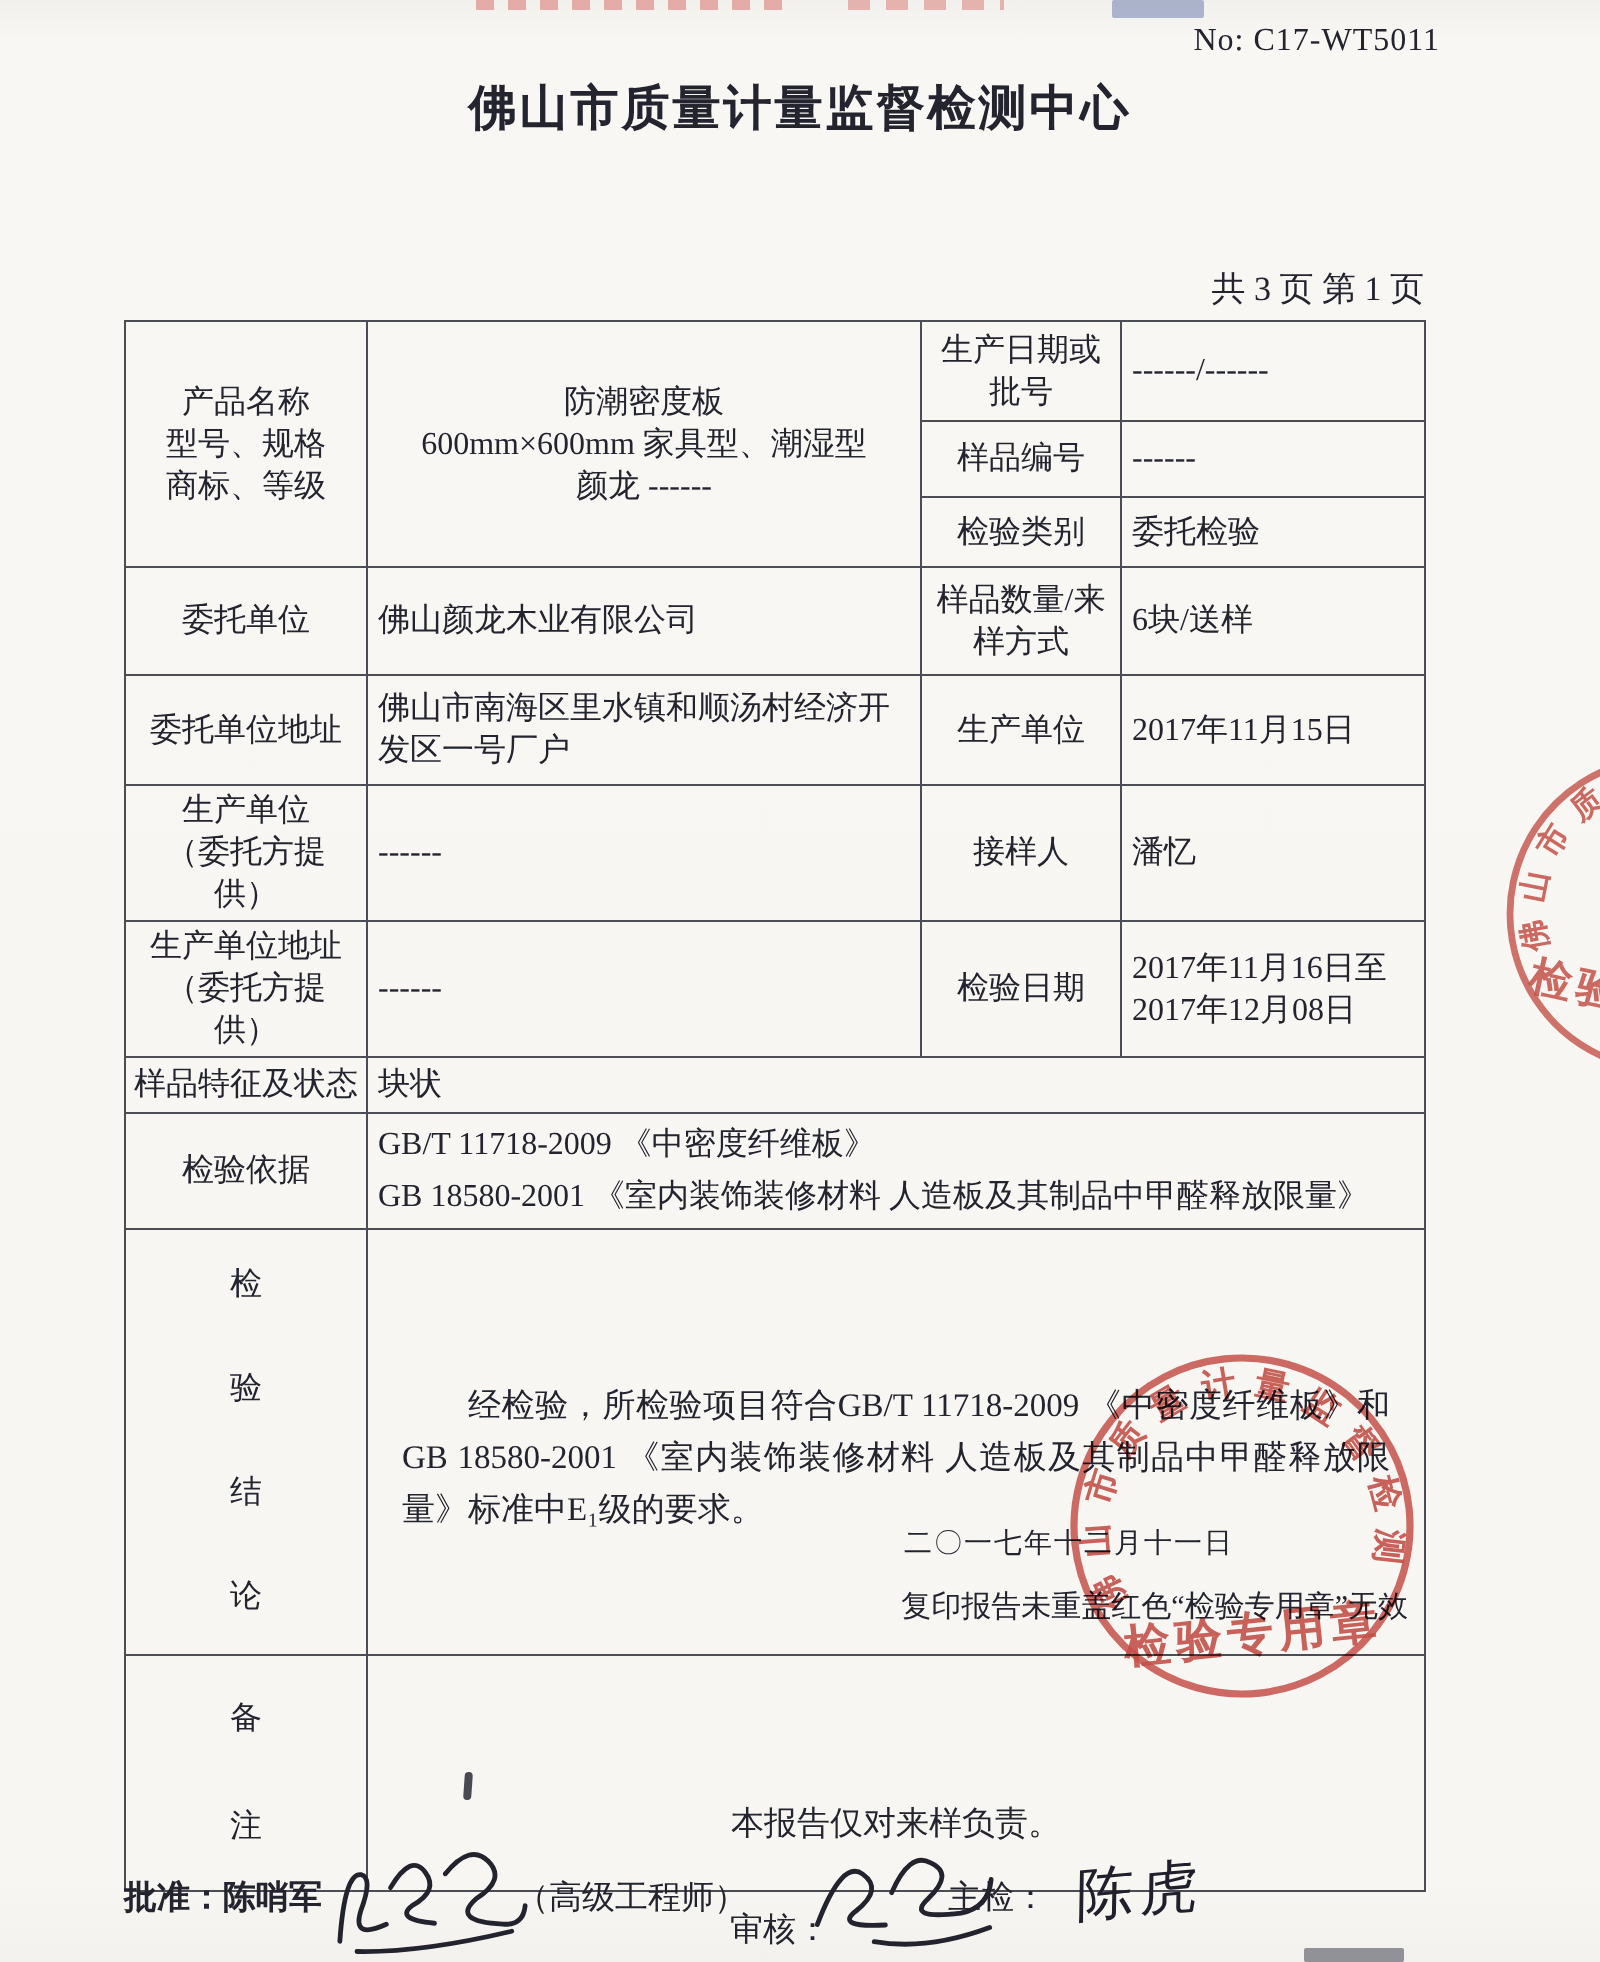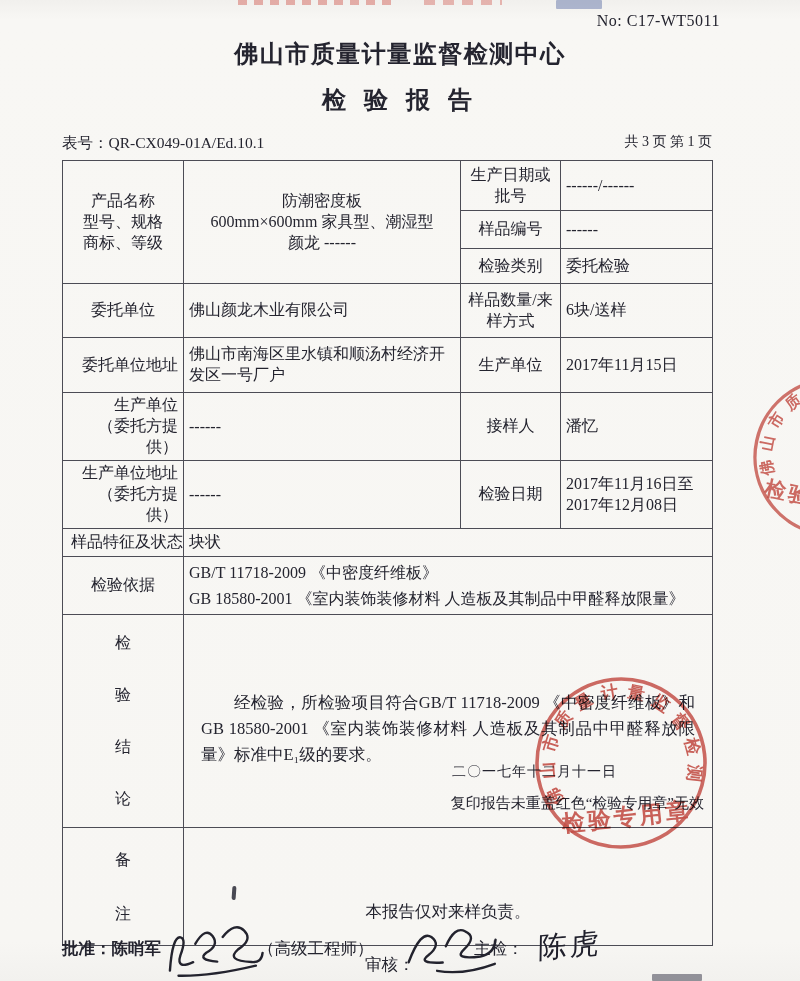--- a/index.html
+++ b/index.html
@@ -18,30 +18,30 @@
     background:rgba(58,80,148,.85);border-radius:1px;}
   .bottom-mark{position:absolute;left:652px;top:974px;width:50px;height:7px;opacity:.6;
     background:rgba(40,40,58,.8);border-radius:1px;}
 
   .report-no{position:absolute;top:12px;right:80px;font-size:16px;letter-spacing:.5px;}
   .org-title{position:absolute;top:38px;left:0;width:100%;text-align:center;
     font-size:24px;font-weight:bold;letter-spacing:1.5px;}
   .report-title{position:absolute;top:84px;left:0;width:100%;text-align:center;
     font-size:24px;font-weight:bold;letter-spacing:6px;}
   .form-no{position:absolute;top:133px;left:62px;font-size:15.5px;}
-  .pagination{position:absolute;top:133px;right:88px;font-size:14px;}
+  .pagination{position:absolute;top:133px;right:88px;font-size:17px;}
 
   table.doc{position:absolute;left:62px;top:160px;width:650px;border-collapse:collapse;
     table-layout:fixed;}
   table.doc td{border:1px solid #4c4c55;font-size:16px;padding:2px 5px;
     vertical-align:middle;overflow:visible;}
   .pre{white-space:pre-line;}
   .lbl{text-align:center;}
   .val{text-align:left;padding-left:10px;}
-  .small{font-size:15px;text-align:right;}
+  .small{font-size:15px;}
   td.vhead{text-align:center;font-size:17px;vertical-align:top;}
   .vline{white-space:pre-line;line-height:52px;padding-top:2px;}
   .vline2{white-space:pre-line;line-height:54px;padding-top:10px;}
   td.relcell{position:relative;padding:0;vertical-align:top;}
 
   .conclusion-text{margin:16px 12px 0 12px;text-indent:2em;font-size:16.5px;
     line-height:26px;text-align:justify;}
   .conclusion-date{position:absolute;top:148px;left:268px;font-size:14px;letter-spacing:1px;}
   .conclusion-note{position:absolute;top:179px;right:8px;font-size:15px;}
   .remark-text{margin-top:50px;text-align:center;font-size:16.5px;}
@@ -69,22 +69,20 @@
 
 <div id="page">
 
   <div class="top-mark-red1"></div>
   <div class="top-mark-red2"></div>
   <div class="top-mark-blue"></div>
   <div class="bottom-mark"></div>
 
   <div class="report-no">No:  C17-WT5011</div>
   <div class="org-title">佛山市质量计量监督检测中心</div>
-  <div class="report-title">检  验  报  告</div>
-  <div class="form-no">表号：QR-CX049-01A/Ed.10.1</div>
   <div class="pagination">共 3 页   第 1 页</div>
 
   <table class="doc">
     <colgroup>
         <col style="width:121px">
         <col style="width:277px">
         <col style="width:100px">
         <col style="width:152px">
       </colgroup>
     <tbody>

